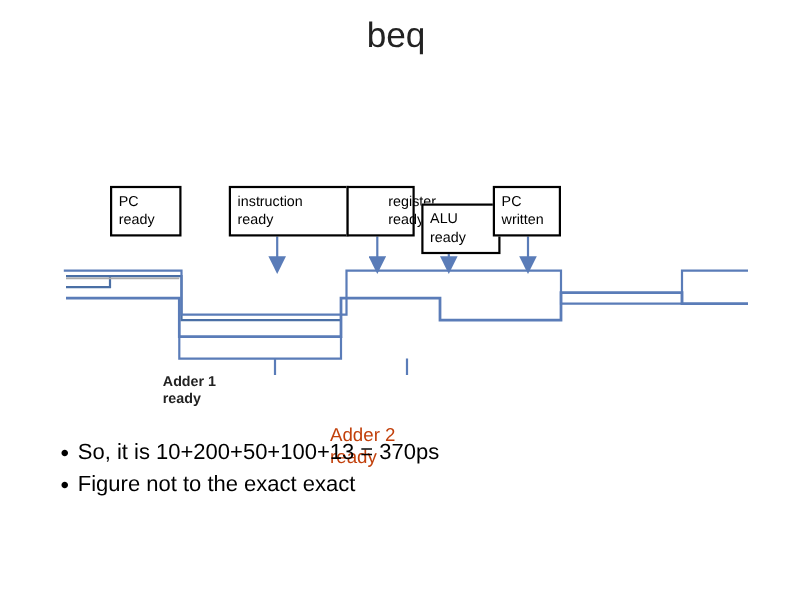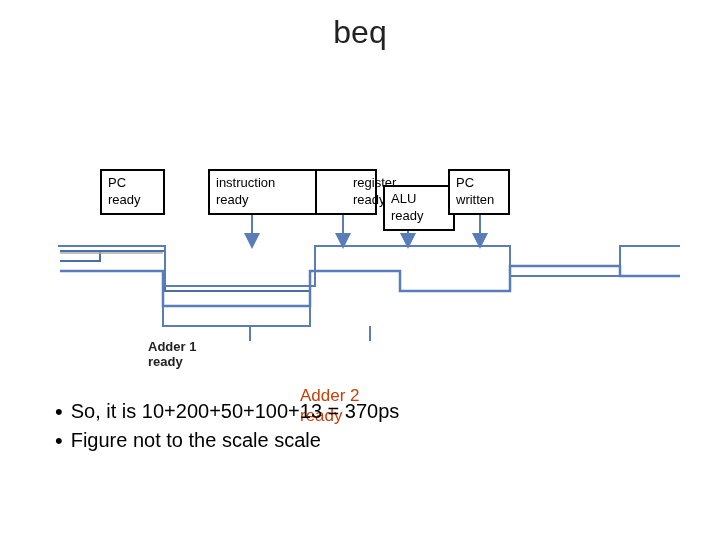--- a/index.html
+++ b/index.html
@@ -124,15 +124,15 @@
 
 </div>
 
 <div style="position:absolute; top:400px; left:55px;">
   <div class="bullet-item">
     <span class="bullet-dot">•</span>
     <span style="font-size:20px;">So, it is 10+200+50+100+13 = 370ps</span>
   </div>
   <div class="bullet-item" style="margin-top:6px;">
     <span class="bullet-dot">•</span>
-    <span style="font-size:20px;">Figure not to the scale scale</span>
+    <span style="font-size:20px;">Figure not to the exact exact</span>
   </div>
 </div>
 
 </body></html>

